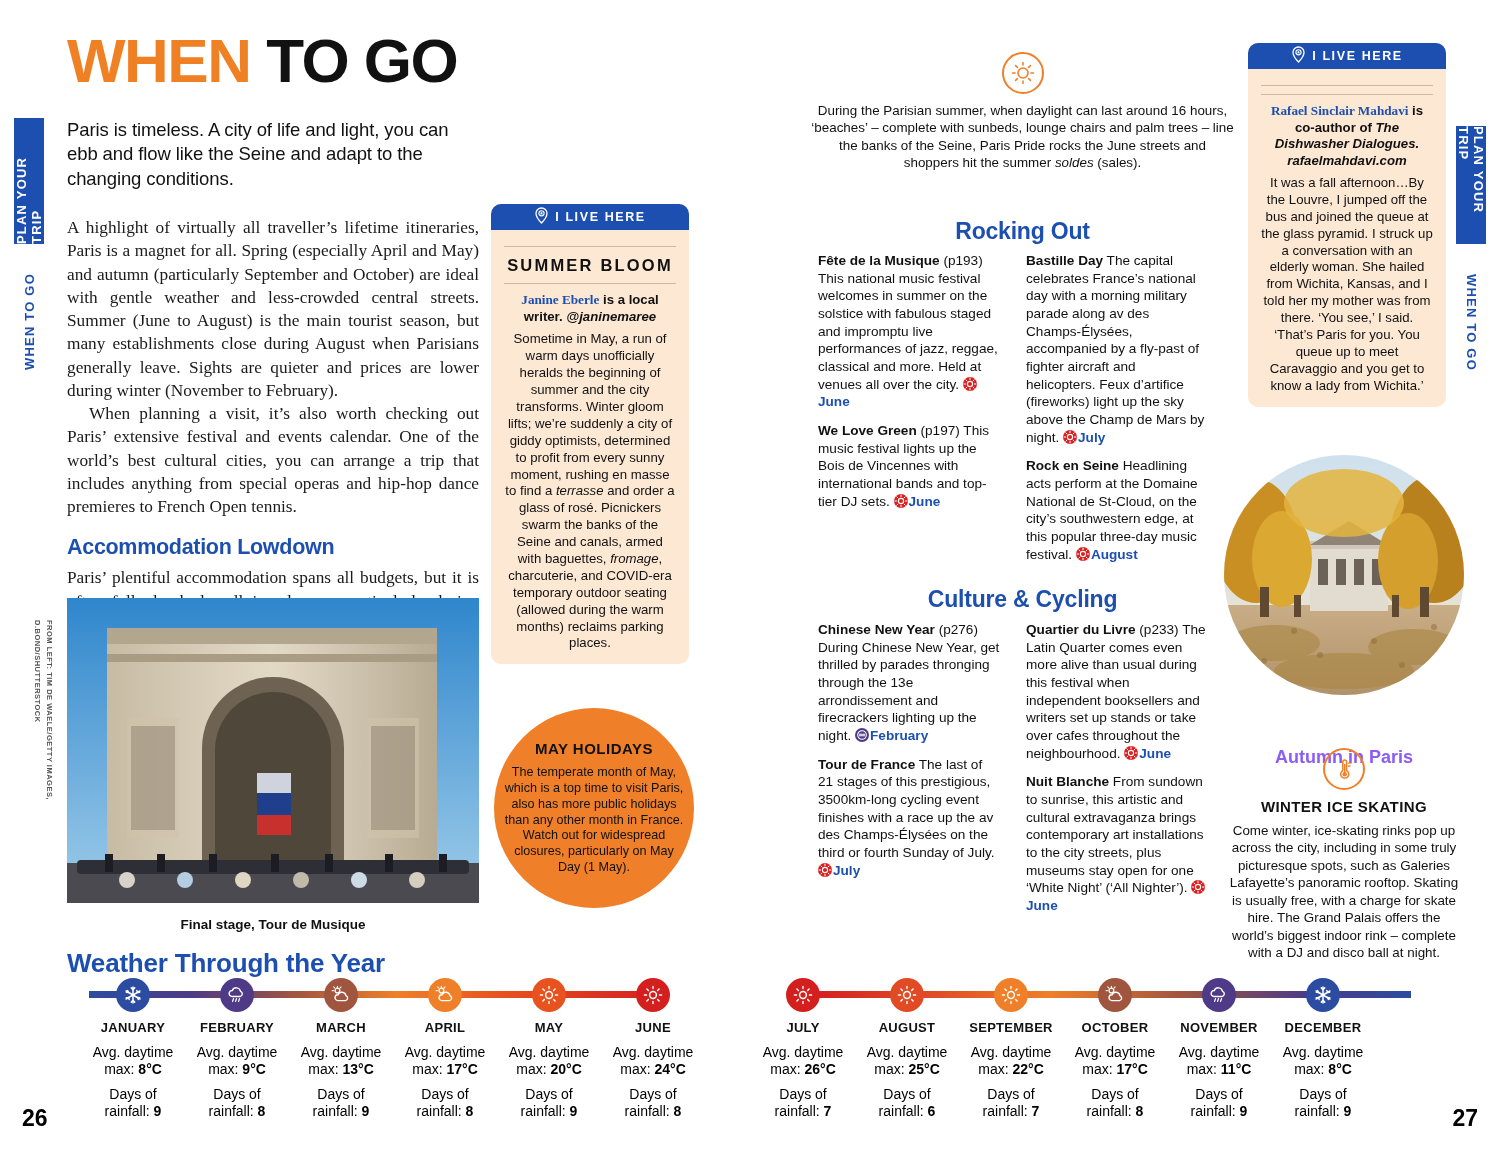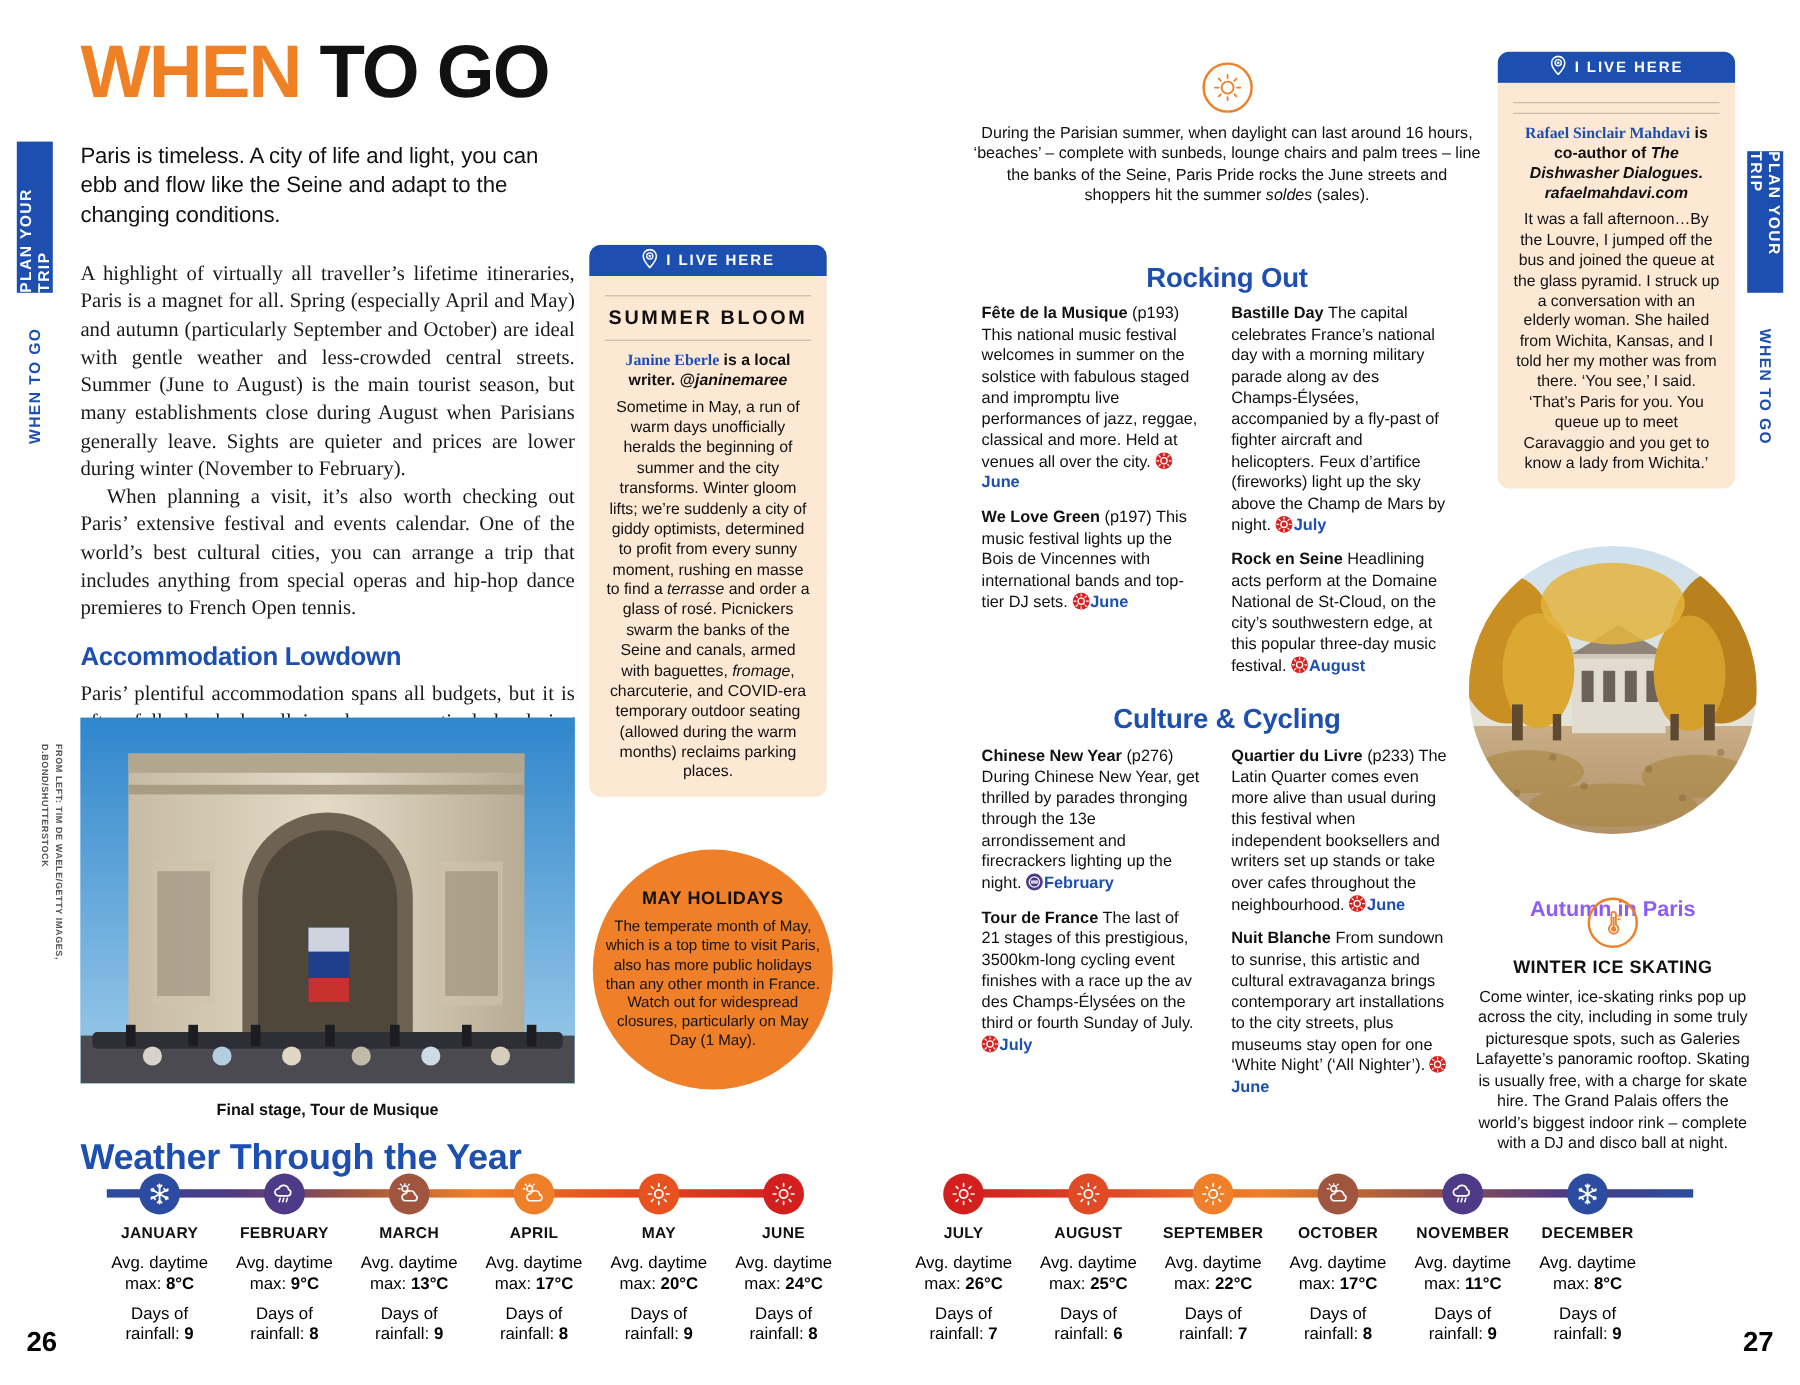--- a/index.html
+++ b/index.html
@@ -196,21 +196,21 @@
     overflow: hidden;
   }
   .autumn-cap {
     position: absolute; left: 1224px; top: 747px; width: 240px;
     text-align: center; font-size: 18px; font-weight: bold; color: #8b5cf6;
   }
 
   
   h2.weather-head {
     position: absolute; left: 67px; top: 948px;
-    color: #1c4fb0; font-size: 30px; font-weight: bold;
+    color: #1c4fb0; font-size: 26px; font-weight: bold;
     letter-spacing: -0.2px;
   }
   #timeline {
     position: absolute; left: 67px; top: 978px;
     width: 1366px; height: 160px;
   }
   .tl-line {
     position: absolute; left: 45px; top: 13px;
     width: 1276px; height: 7px;
     background: linear-gradient(to right,

